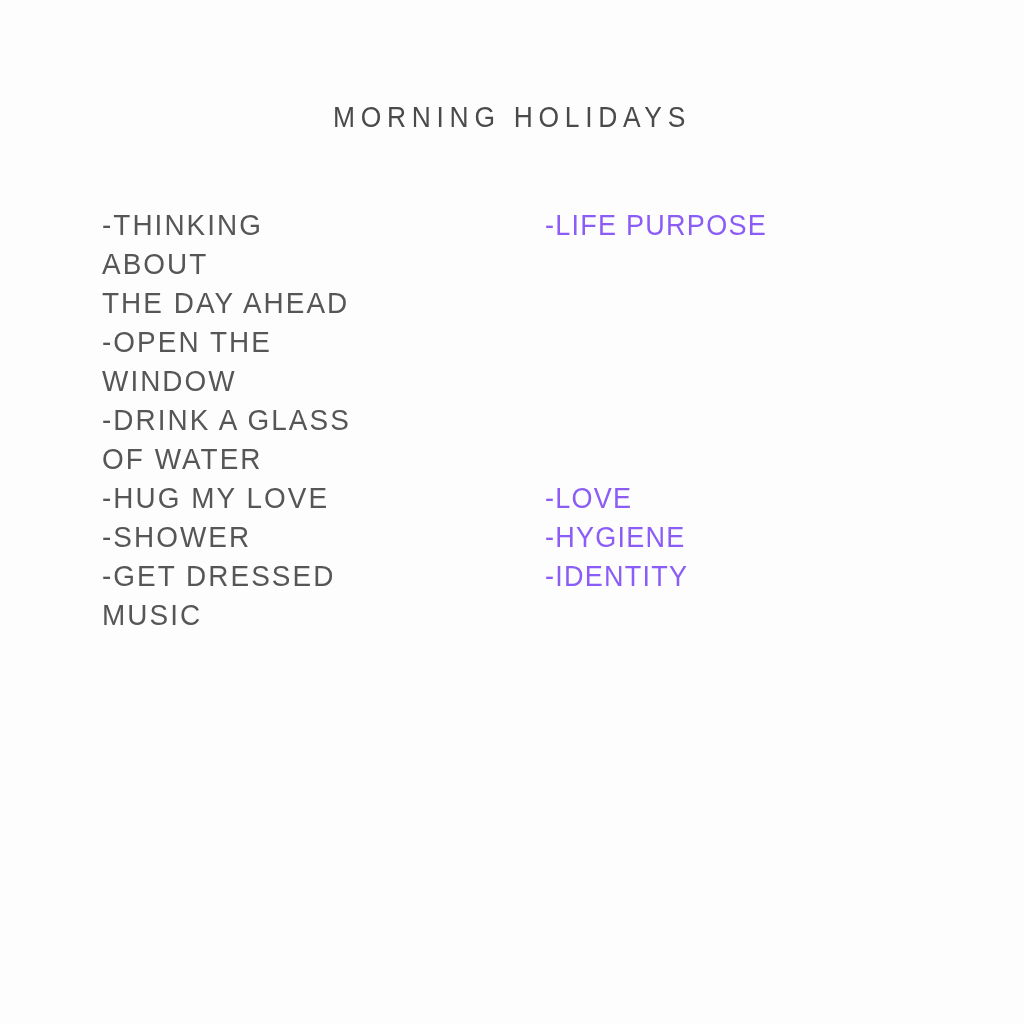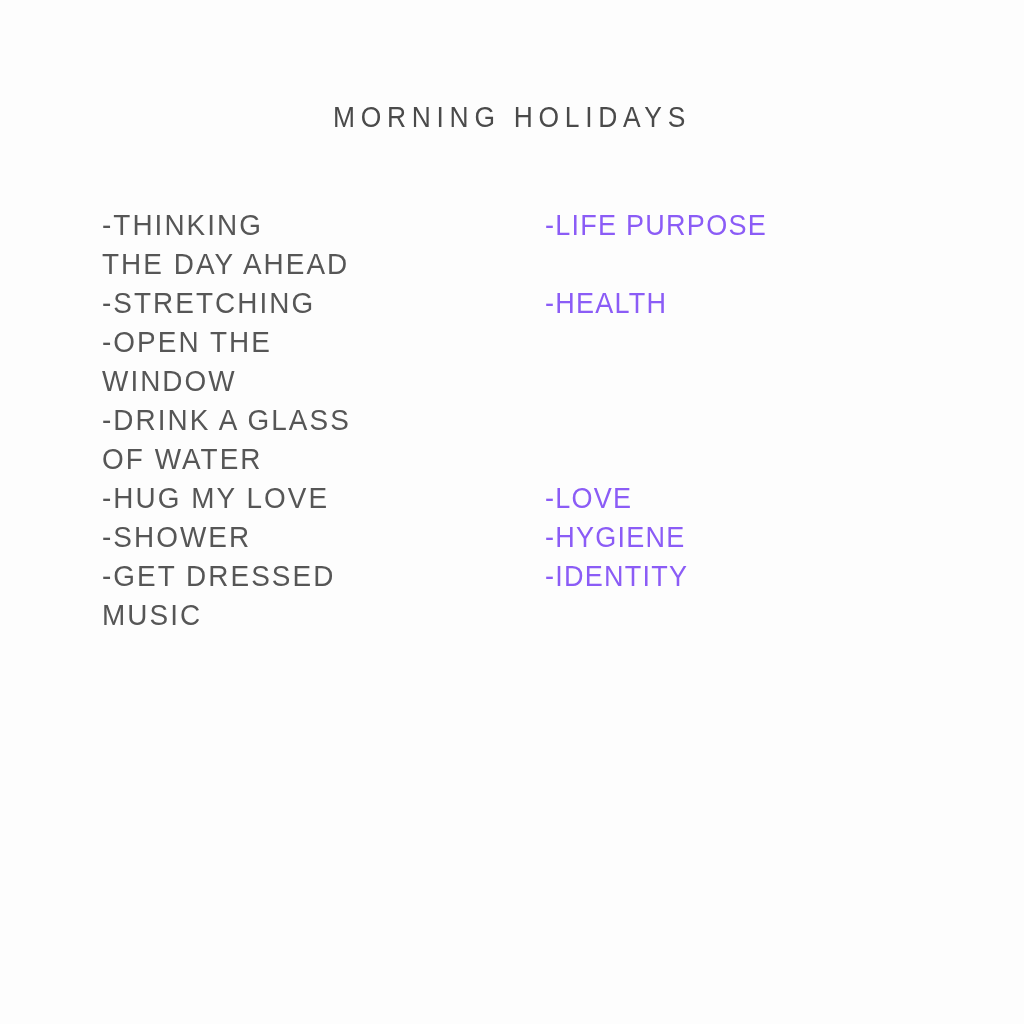--- a/index.html
+++ b/index.html
@@ -93,30 +93,30 @@
 
   <div class="page-title">MORNING HOLIDAYS</div>
 
   <div class="list-board">
 
     <div class="row">
       <span class="col-left">-THINKING</span>
       <span class="col-right">-LIFE PURPOSE</span>
     </div>
 
+    <div class="row">
+      <span class="col-left">ABOUT</span>
+
+    </div>
 
     <div class="row">
       <span class="col-left">THE DAY AHEAD</span>
 
     </div>
 
-    <div class="row">
-      <span class="col-left">-STRETCHING</span>
-      <span class="col-right">-HEALTH</span>
-    </div>
 
     <div class="row">
       <span class="col-left">-OPEN THE</span>
 
     </div>
 
     <div class="row">
       <span class="col-left">WINDOW</span>
 
     </div>

